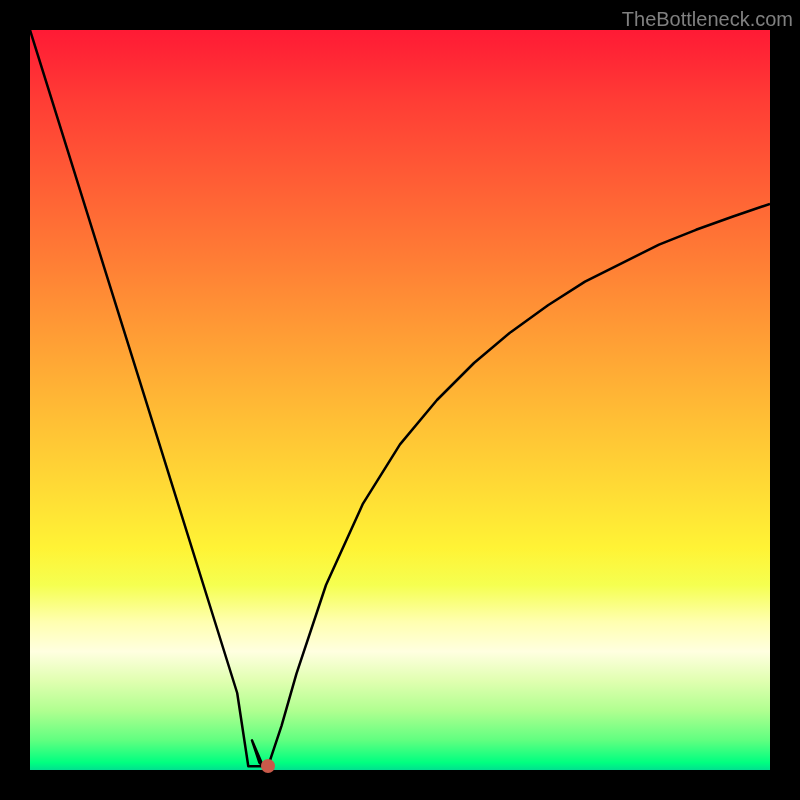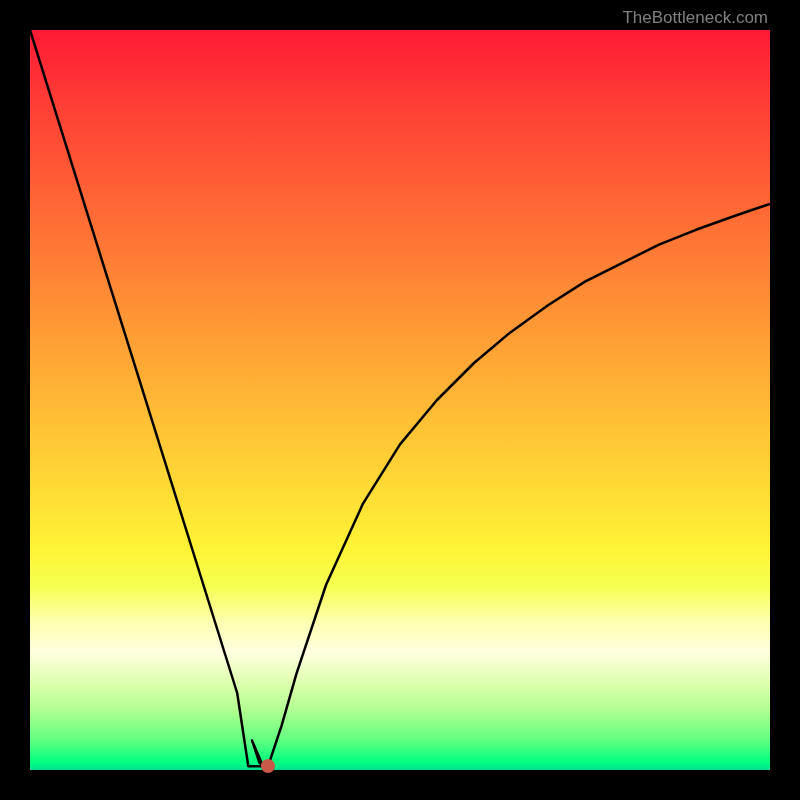--- a/index.html
+++ b/index.html
@@ -7,23 +7,23 @@
       padding: 0;
       width: 800px;
       height: 800px;
       background: #000;
       position: relative;
       font-family: Arial, sans-serif;
     }
     .watermark {
       position: absolute;
       top: 8px;
-      right: 32px;
+      right: 7px;
       color: #808080;
-      font-size: 17px;
+      font-size: 20px;
       font-weight: 500;
       z-index: 10;
     }
     .plot-area {
       position: absolute;
       top: 30px;
       left: 30px;
       width: 740px;
       height: 740px;
     }

